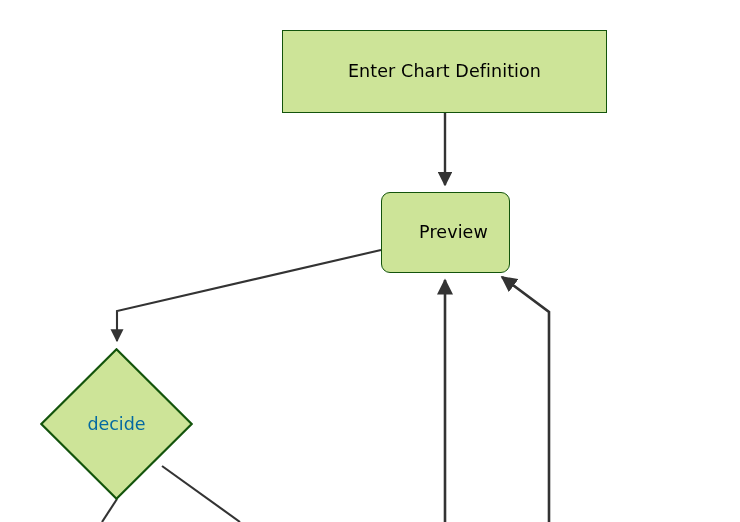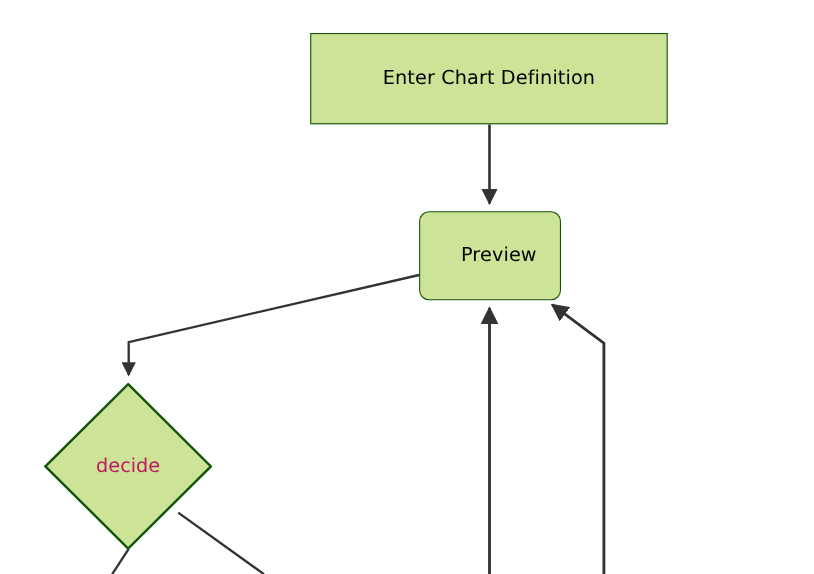--- a/index.html
+++ b/index.html
@@ -57,21 +57,21 @@
   .node-diamond-shape {
     position: absolute;
     left: 0;
     top: 0;
     width: 100%;
     height: 100%;
   }
   .node-diamond-label {
     position: relative;
     z-index: 2;
-    color: #be185d;
+    color: #0369a1;
     font-size: 17.5px;
     white-space: nowrap;
   }
 </style>
 </head>
 <body>
 
 <div id="diagram-canvas">
 
   <svg id="edge-layer" viewBox="0 0 740 522" width="740" height="522" xmlns="http://www.w3.org/2000/svg">

